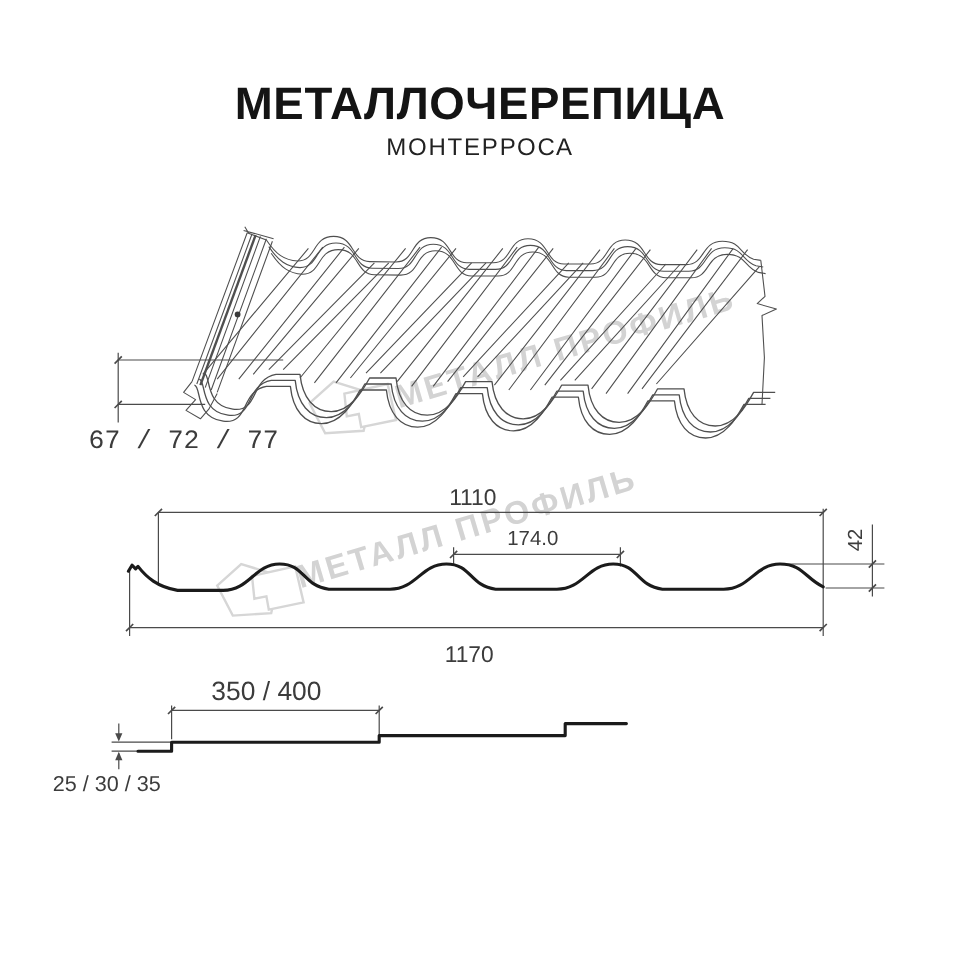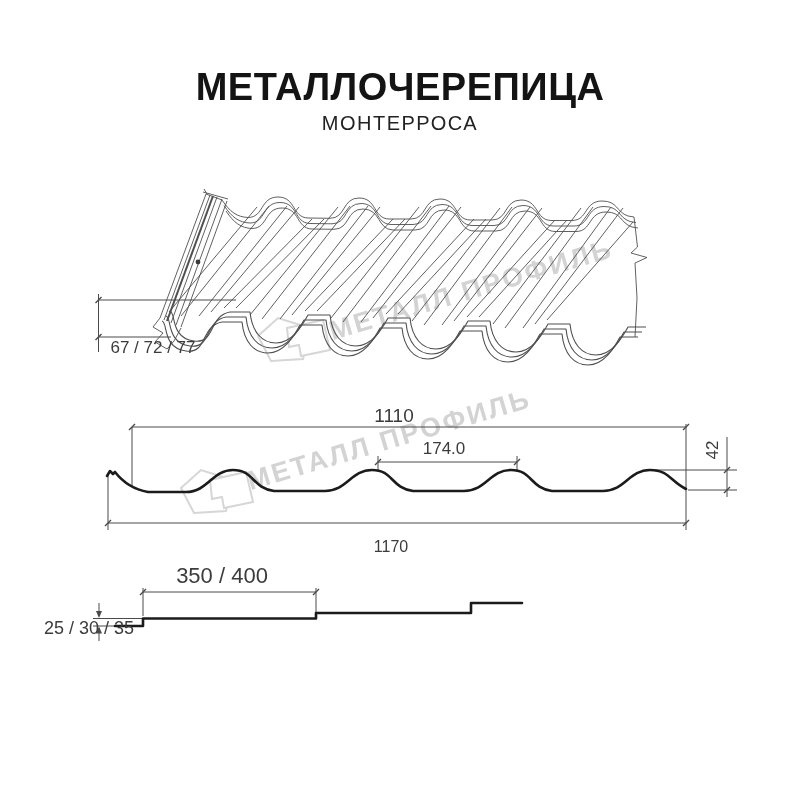--- a/index.html
+++ b/index.html
@@ -97,20 +97,20 @@
       <path d="M140 595 L146 589 M313 595 L319 589" stroke-width="1.4"></path>
       <path d="M93 618.5 H143 M93 626 H115 M99 603 V616 M99 641 V628"></path>
       <polygon points="96,611 99,618 102,611" fill="#4a4a4a" stroke="none"></polygon>
       <polygon points="96,633.5 99,626.5 102,633.5" fill="#4a4a4a" stroke="none"></polygon>
     </g>
     <g stroke="#1b1b1b" stroke-width="2.6" fill="none" stroke-linejoin="round" stroke-linecap="round">
       <path d="M115 626 L143 626 L143 618.5 L316 618.5 L316 613 L471 613 L471 603 L522 603"></path>
     </g>
   </svg>
 
-  <div class="dim lbl" style="left:153px;top:348px;font-size:17px;">67 / 72 / 77</div>
+  <div class="dim lbl" style="left:153px;top:368px;font-size:22px;font-family:Liberation Mono, monospace;">67 / 72 / 77</div>
   <div class="dim lbl" style="left:394px;top:416px;font-size:19px;">1110</div>
   <div class="dim lbl" style="left:444px;top:449px;font-size:17px;">174.0</div>
   <div class="dim lbl" style="left:713px;top:450px;font-size:17px;transform:translate(-50%,-50%) rotate(-90deg);">42</div>
-  <div class="dim lbl" style="left:391px;top:547px;font-size:16px;">1170</div>
+  <div class="dim lbl" style="left:391px;top:547px;font-size:19px;">1170</div>
   <div class="dim lbl" style="left:222px;top:576px;font-size:22px;">350 / 400</div>
-  <div class="dim lbl" style="left:89px;top:628px;font-size:18px;">25 / 30 / 35</div>
+  <div class="dim lbl" style="left:89px;top:654px;font-size:18px;">25 / 30 / 35</div>
 </div>
 
 </body></html>

